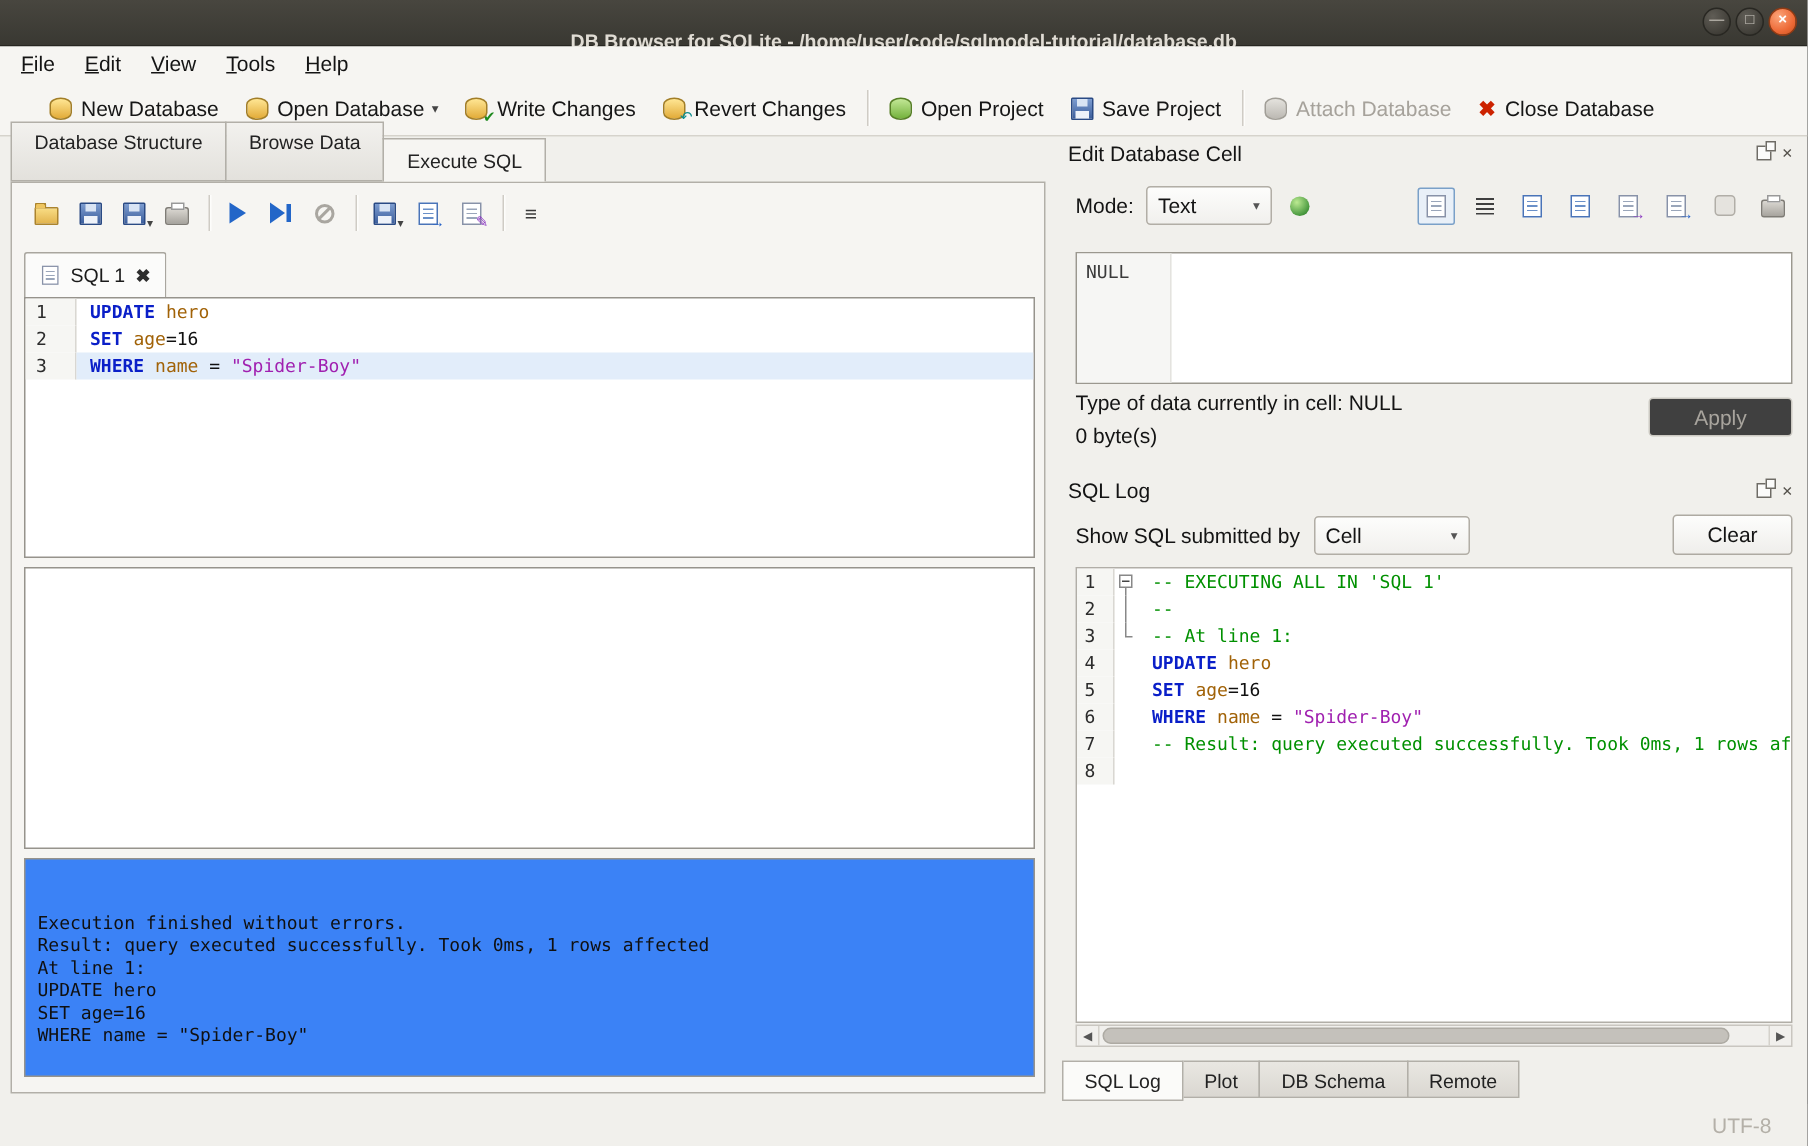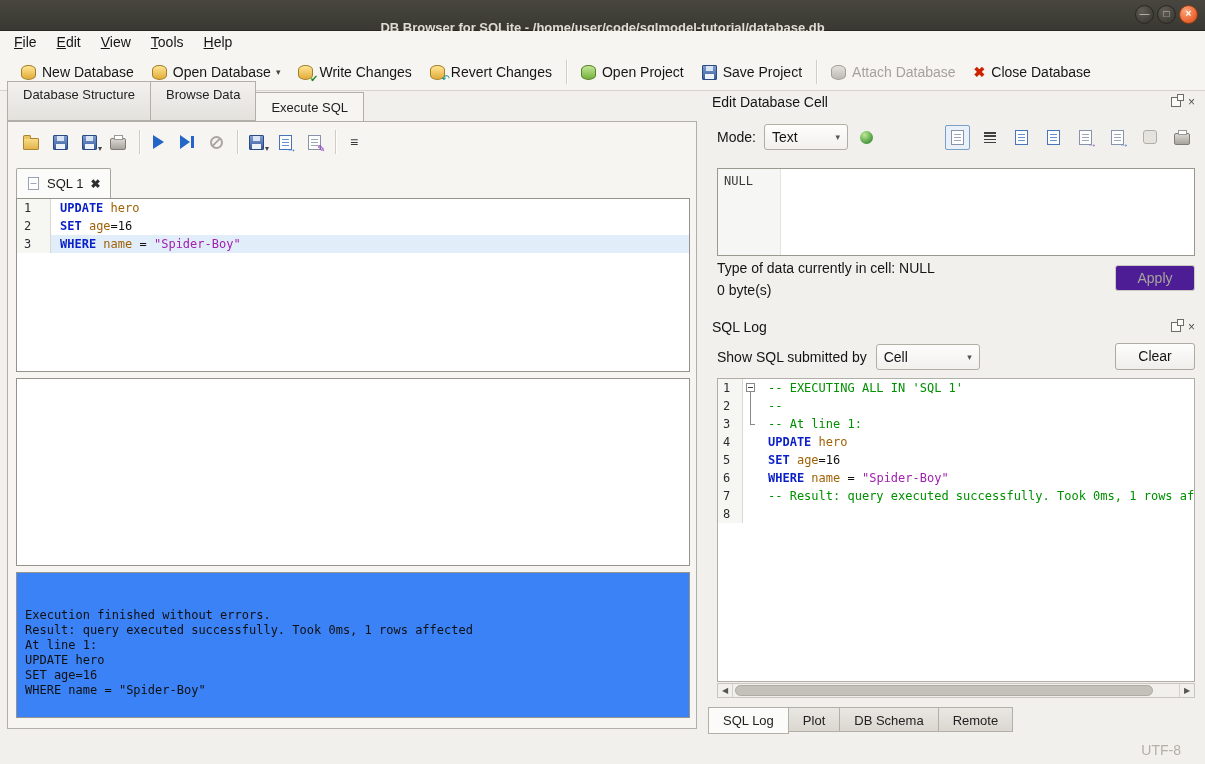--- a/index.html
+++ b/index.html
@@ -19,21 +19,21 @@
                  border-color:#8f3a14;color:#fff;font-weight:bold;}
 
   
   .menubar{position:absolute;left:0;top:31px;right:0;height:23px;background:#f6f5f2;
            display:flex;padding-left:4px;}
   .menu-item{display:block;padding:0 10px;font-size:14px;line-height:23px;color:#141414;}
   .menu-item::first-letter{text-decoration:underline;}
 
   
   .toolbar{position:absolute;left:0;top:54px;right:0;height:36px;background:#f6f5f2;
-           border-bottom:1px solid #d6d3cc;display:flex;align-items:center;padding:0 12px;}
+           border-bottom:1px solid #d6d3cc;display:flex;align-items:center;padding:0 24px;}
   .tb-btn{display:flex;align-items:center;gap:6px;height:29px;padding:0 9px;font-size:14px;color:#161616;}
   .tb-btn.disabled{color:#a6a29b;}
   .tb-sep{width:1px;height:24px;background:#cfccc5;box-shadow:1px 0 0 #fdfdfb;margin:0 5px;}
   .caret{font-size:9px;color:#444;margin-left:-1px;}
 
   
   .icyl{width:13px;height:13px;position:relative;flex:none;
         background:linear-gradient(#ffe694,#e2ab38);border:1px solid #a27e28;border-radius:50%/32%;}
   .icyl.c-green{background:linear-gradient(#c2e796,#74b23c);border-color:#567f26;}
   .icyl.c-gray{background:linear-gradient(#e4e2dd,#bcb9b3);border-color:#a19e97;}
@@ -138,22 +138,22 @@
   .igbtn.pressed{border:1px solid #7aa0c8;background:#e9f0f8;border-radius:2px;}
 
   .cell-box{position:absolute;left:10px;top:78px;width:478px;height:88px;box-sizing:border-box;
             background:#fff;border:1px solid #9b988f;}
   .cell-gutter{position:absolute;left:0;top:0;bottom:0;width:62px;background:#f6f6f4;border-right:1px solid #e4e3df;}
   .cell-value{position:absolute;left:6px;top:5px;font-family:"DejaVu Sans Mono",monospace;font-size:12px;color:#3a3a3a;}
 
   .type-text{position:absolute;left:10px;top:170px;font-size:14px;color:#141414;}
   .byte-text{position:absolute;left:10px;top:192px;font-size:14px;color:#141414;}
   .btn{box-sizing:border-box;border-radius:3px;font-size:14px;text-align:center;}
-  .apply-btn{position:absolute;right:4px;top:175px;width:80px;height:26px;line-height:24px;
-             background:#4c1d95;border:1px solid #ccc9c2;color:#a8a49d;}
+  .apply-btn{position:absolute;right:4px;top:175px;width:96px;height:26px;line-height:24px;
+             background:#404040;border:1px solid #ccc9c2;color:#a8a49d;}
   .clear-btn{position:absolute;right:4px;top:253px;width:80px;height:27px;line-height:25px;
              background:linear-gradient(#fdfdfc,#efeeeb);border:1px solid #aeaaa2;color:#141414;}
 
   .filter-row{position:absolute;left:10px;top:253px;right:95px;height:28px;display:flex;align-items:center;}
   .log-box{position:absolute;left:10px;top:288px;width:478px;height:304px;box-sizing:border-box;
            background:#fff;border:1px solid #b1aea7;overflow:hidden;}
 
   .hscroll{position:absolute;left:10px;top:593px;width:478px;height:15px;box-sizing:border-box;
            background:#f1f0ed;border:1px solid #c9c6c0;}
   .hs-btn{position:absolute;top:0;bottom:0;width:14px;font-size:8px;color:#555;text-align:center;line-height:13px;}

